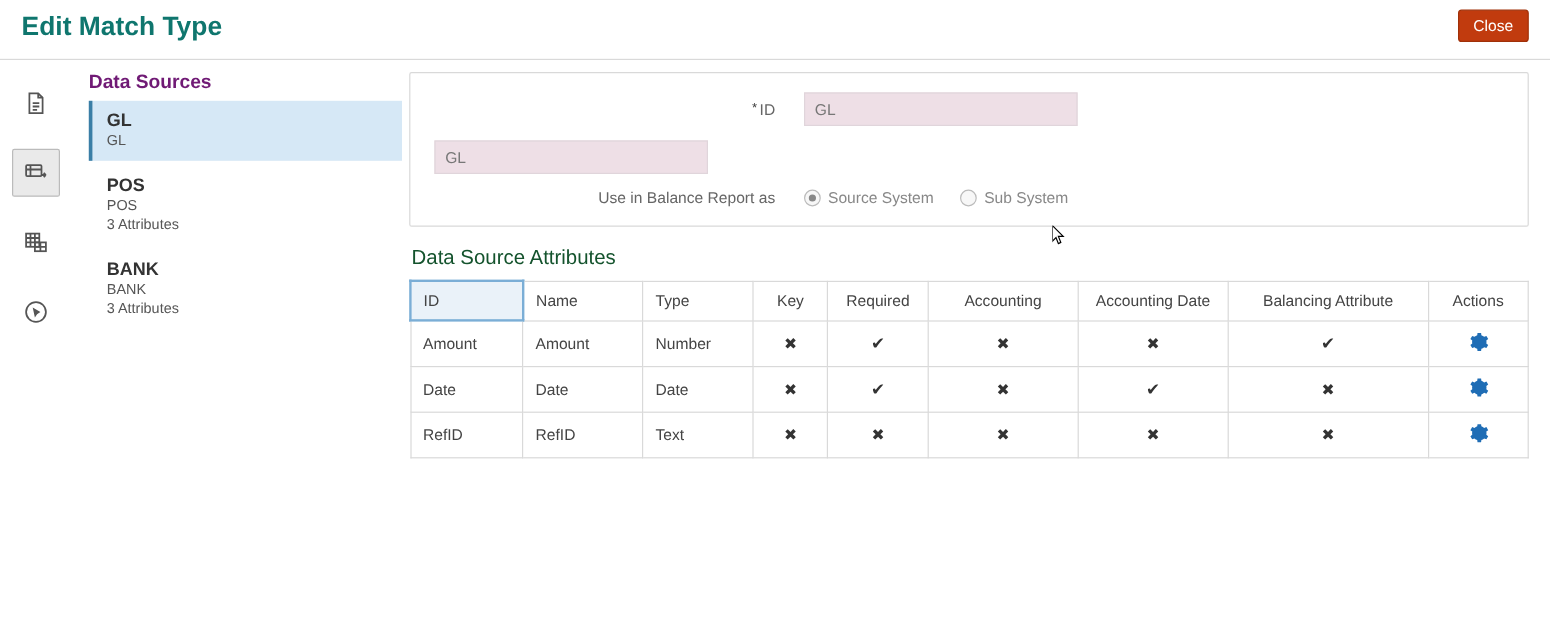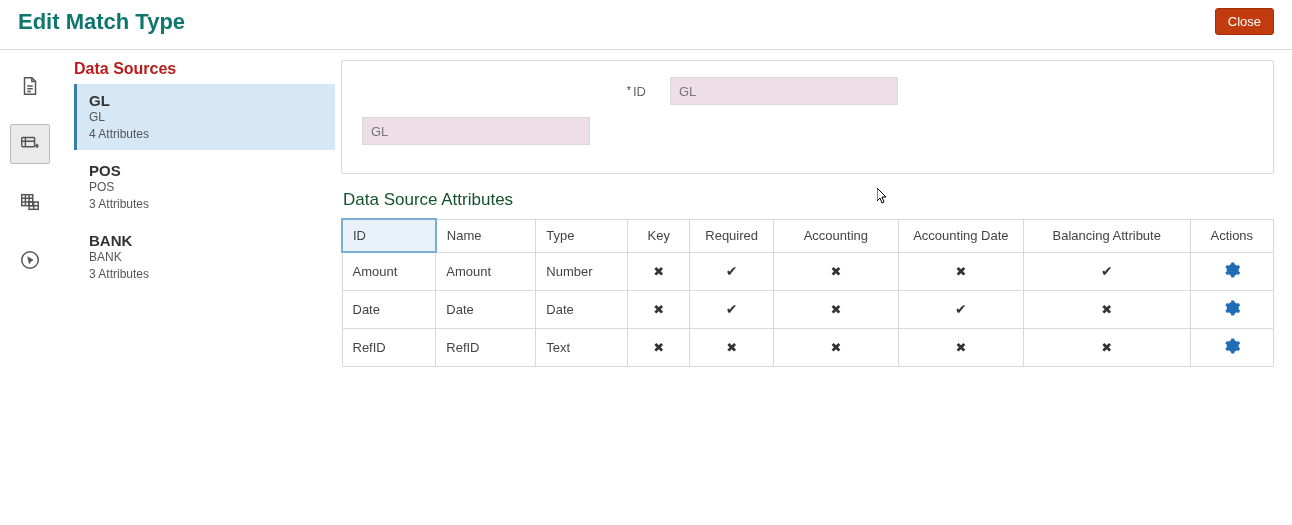--- a/index.html
+++ b/index.html
@@ -61,21 +61,21 @@
       border-color: #bbb;
     }
     .rail-icon svg { width: 22px; height: 22px; }
     .sidebar {
       width: 275px;
       padding: 10px 0 10px 14px;
     }
     .sidebar-heading {
       font-weight: bold;
       font-size: 16px;
-      color: #b91c1c;
+      color: #701a75;
       margin-bottom: 6px;
     }
     .ds-item {
       padding: 8px 14px 8px 12px;
       cursor: pointer;
       border-left: 3px solid transparent;
       margin-bottom: 4px;
     }
     .ds-item.selected {
       background: #d6e8f6;
@@ -227,21 +227,20 @@
       </svg>
     </div>
   </div>
 
   <div class="sidebar">
     <div class="sidebar-heading">Data Sources</div>
 
     <div class="ds-item selected">
       <div class="ds-item-title">GL</div>
       <div class="ds-item-sub">GL</div>
-      <div class="ds-item-sub">4 Attributes</div>
     </div>
 
     <div class="ds-item">
       <div class="ds-item-title">POS</div>
       <div class="ds-item-sub">POS</div>
       <div class="ds-item-sub">3 Attributes</div>
     </div>
 
     <div class="ds-item">
       <div class="ds-item-title">BANK</div>
@@ -253,20 +252,33 @@
   <div class="main">
     <div class="form-card">
       <div class="form-row">
         <div class="form-label-wrap">
           <span class="req">*</span><span>ID</span>
         </div>
         <input class="form-input" readonly="" value="GL" style="">
       </div>
       <div class="form-row">
         <input class="form-input" readonly="" value="GL" style="">
+      </div>
+      <div class="form-row" style="margin-bottom:0;">
+        <div class="form-label-wrap">Use in Balance Report as</div>
+        <div class="radio-group">
+          <div class="radio-wrap">
+            <span class="radio-circle checked"></span>
+            <span>Source System</span>
+          </div>
+          <div class="radio-wrap">
+            <span class="radio-circle"></span>
+            <span>Sub System</span>
+          </div>
+        </div>
       </div>
     </div>
 
     <div class="section-heading">Data Source Attributes</div>
 
     <table class="attrs">
       <colgroup>
         <col style="width:90px">
           <col style="width:96px">
           <col style="width:88px">

